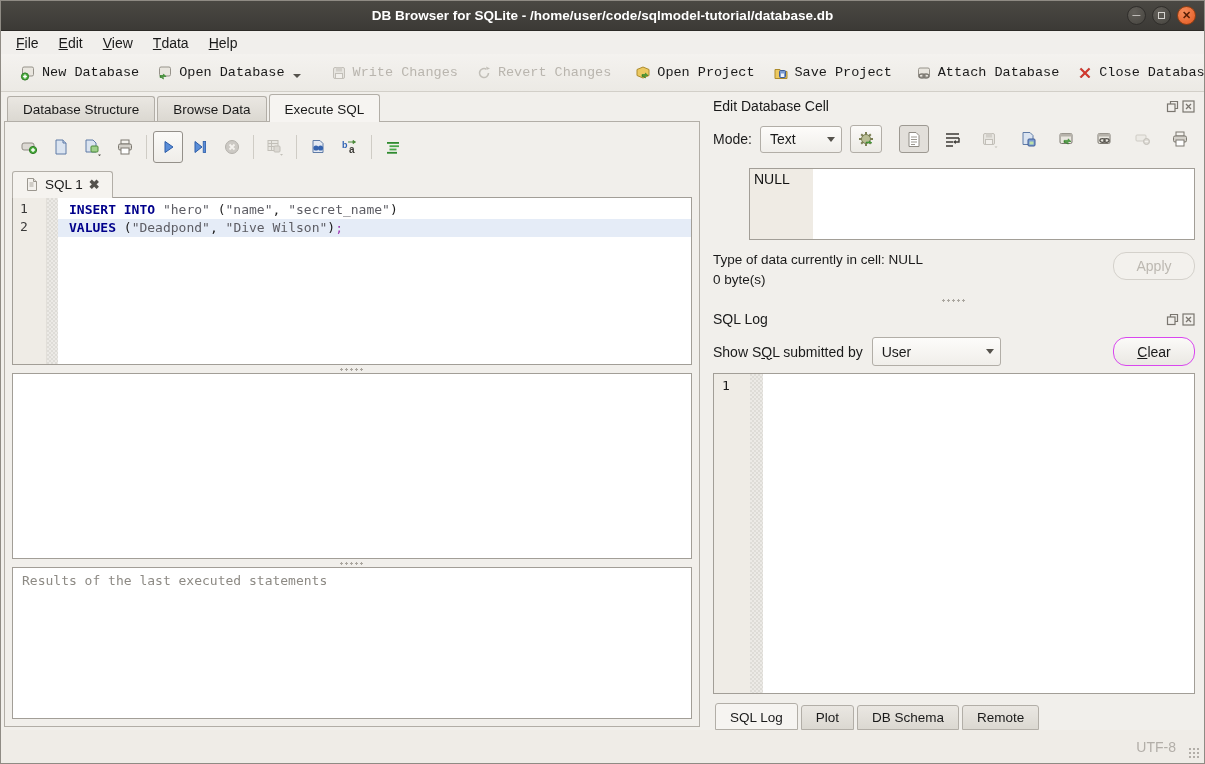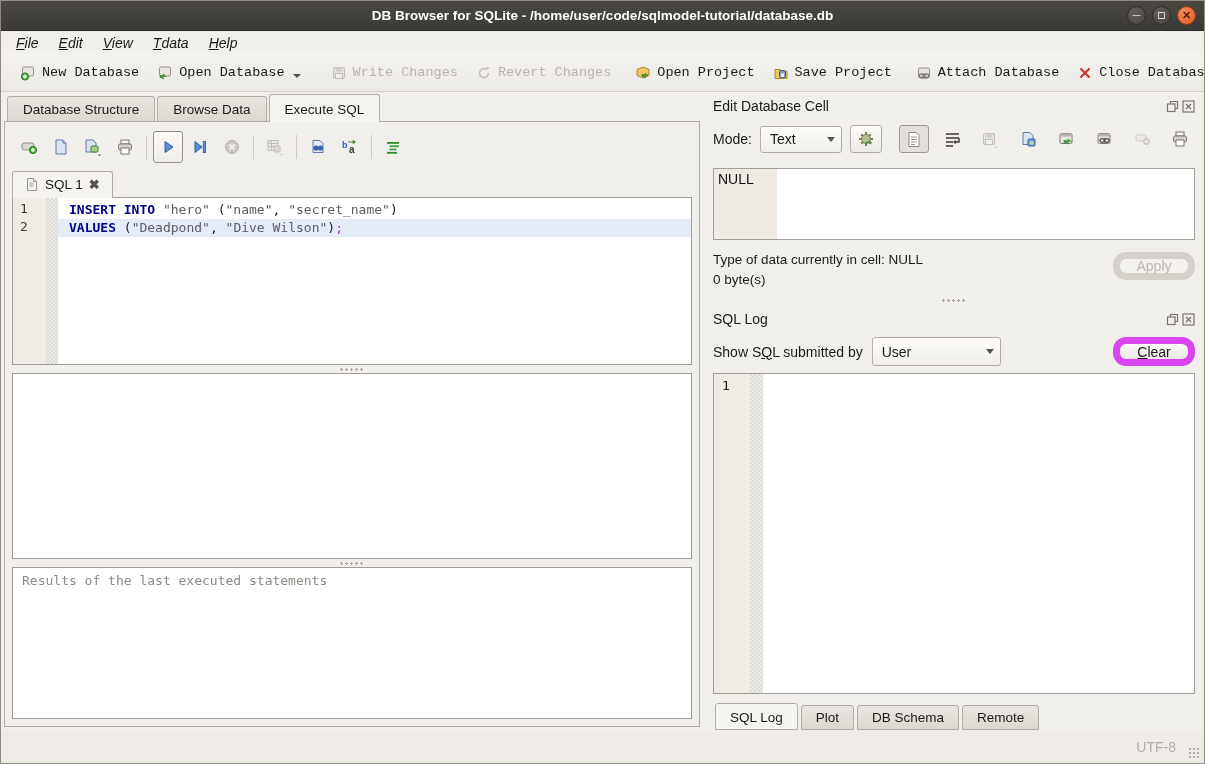--- a/index.html
+++ b/index.html
@@ -27,21 +27,21 @@
     border: 1px solid #302e2b; color: #d6d4d0;
   }
   .wbtn.close { background: radial-gradient(circle at 35% 30%, #f58d5c, #e2571f); border-color:#933f12; color:#571e05; font-weight:bold; }
   .wbtn .sq { width:7px; height:7px; border:1.5px solid #d6d4d0; display:block; }
   
   .menubar {
     height: 23px; flex: 0 0 23px; background: #f1efec;
     display: flex; align-items: center; padding-left: 6px; gap: 2px;
     font-size: 14px;
   }
-  .menu-item { padding: 0 9px; border-radius: 2px; font-style: italic; }
+  .menu-item { padding: 0 9px; border-radius: 2px; }
   .mn { text-decoration: underline; }
   
   .toolbar {
     height: 38px; flex: 0 0 38px;
     background: linear-gradient(#f4f2ef, #eceae5);
     border-bottom: 1px solid #d2cfc8;
     display: flex; align-items: center; padding: 0 4px; font-size: 13.5px; font-family: Liberation Mono, monospace;
   }
   .tb-handle { width: 7px; height: 24px; margin: 0 3px;
     background-image: repeating-linear-gradient(#b3afa8 0 2px, transparent 2px 5px);
@@ -118,29 +118,29 @@
   .row { display: flex; align-items: center; }
   .combo {
     height: 27px; background: linear-gradient(#fdfcfa, #f0eeea);
     border: 1px solid #b2aea7; border-radius: 3px;
     display: flex; align-items: center; font-size: 14px;
     padding: 0 6px 0 9px; justify-content: space-between;
   }
   .combo .caret { width:0; height:0; border-left:4px solid transparent; border-right:4px solid transparent; border-top:5px solid #55524c; margin-left:10px; }
   .push-btn {
     height: 28px; background: linear-gradient(#fbfaf8, #eae8e3);
-    border: 7px solid #d946ef; border-radius: 13px;
+    border: 1px solid #d946ef; border-radius: 13px;
     display: flex; align-items: center; justify-content: center; font-size: 14px; padding: 0 14px;
   }
   .push-btn.disabled { background: #f3f1ed; border-color: #d4d1cb; color: #bcb8b1; }
   .mini-btn { width: 32px; height: 28px; border: 1px solid #b2aea7; border-radius: 3px;
     background: linear-gradient(#fbfaf8, #eceae5); display:flex; align-items:center; justify-content:center; }
   .flat-btn { width: 30px; height: 28px; border-radius: 3px; display:flex; align-items:center; justify-content:center; border:1px solid transparent; }
   .flat-btn.pressed { background:#e2dfda; border-color:#9d9992; }
-  .cell-editor { height: 72px; flex: 0 0 72px; margin-top: 15px; border: 1px solid #a29e97; background: #000000; display: flex; }
+  .cell-editor { height: 72px; flex: 0 0 72px; margin-top: 15px; border: 1px solid #a29e97; background: #000000; display: flex; margin-left: 36px; }
   .cell-gutter { width: 63px; flex: 0 0 63px; background: #efebe4; font-size: 14px; padding: 2px 4px; color:#111; }
   .info-row { margin-top: 12px; display: flex; align-items: flex-start; }
   .info-text { flex: 1 1 auto; font-size: 13.5px; }
   .info-text div { margin-bottom: 5px; }
   .log-editor { flex: 1 1 auto; margin-top: 7px; border: 1px solid #a29e97; background: #fff; display: flex; min-height: 0; }
   .log-gutter { width: 36px; flex: 0 0 36px; background: #efece6; font-family:"DejaVu Sans Mono",monospace; font-size: 13px; padding: 4px 0 0 8px; }
   .bottomtabs { height: 28px; flex: 0 0 28px; display: flex; align-items: flex-end; margin-top: 8px; padding-left: 2px; }
   .btab { font-size: 13.5px; padding: 4px 14px 6px; margin-right: 3px;
     background: linear-gradient(#eae7e2, #dbd8d1); border: 1px solid #b2aea7; border-radius: 3px 3px 0 0; height: 25px; }
   .btab.active { background: #f6f4f1; height: 27px; padding-top: 6px; }

